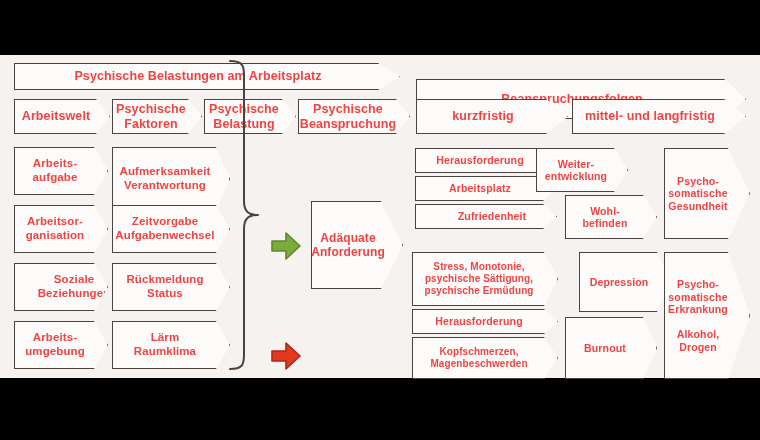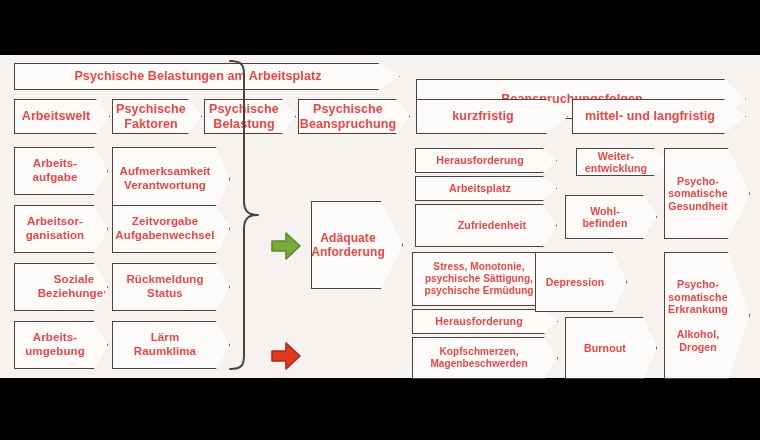--- a/index.html
+++ b/index.html
@@ -171,42 +171,42 @@
         <polygon points="1,10 15,10 15,2 29,15 15,28 15,20 1,20" fill="#e0391f" stroke="#b02a13" stroke-width="1.6" stroke-linejoin="round"></polygon>
       </svg>
     </div>
 
     <div class="pent small" style="left:415px; top:93px; width:142px; height:25px;">
       <span class="txt">Herausforderung</span>
     </div>
     <div class="pent small" style="left:415px; top:121px; width:142px; height:25px;">
       <span class="txt">Arbeitsplatz</span>
     </div>
-    <div class="pent small" style="left:415px; top:149px; width:142px; height:43px;padding-left:24px;">
+    <div class="pent small" style="left:415px; top:149px; width:142px; height:25px;padding-left:24px;">
       <span class="txt">Zufriedenheit</span>
     </div>
 
     <div class="pent tiny" style="left:412px; top:197px; width:146px; height:54px;">
       <span class="txt">Stress, Monotonie,<br>psychische Sättigung,<br>psychische Ermüdung</span>
     </div>
     <div class="pent small" style="left:412px; top:254px; width:146px; height:25px;">
       <span class="txt">Herausforderung</span>
     </div>
     <div class="pent tiny" style="left:412px; top:282px; width:146px; height:42px;">
       <span class="txt">Kopfschmerzen,<br>Magenbeschwerden</span>
     </div>
 
-    <div class="pent small" style="left:576px; top:93px; width:92px; height:28px;">
+    <div class="pent small" style="left:536px; top:93px; width:92px; height:44px;">
       <span class="txt">Weiter-<br>entwicklung</span>
     </div>
     <div class="pent small" style="left:565px; top:140px; width:92px; height:44px;">
       <span class="txt">Wohl-<br>befinden</span>
     </div>
 
-    <div class="pent small" style="left:535px; top:197px; width:92px; height:60px;">
+    <div class="pent small" style="left:579px; top:197px; width:92px; height:60px;">
       <span class="txt">Depression</span>
     </div>
     <div class="pent small" style="left:565px; top:262px; width:92px; height:62px;">
       <span class="txt">Burnout</span>
     </div>
 
     <div class="pent small tip-lg" style="left:664px; top:93px; width:86px; height:91px;">
       <span class="txt">Psycho-<br>somatische<br>Gesundheit</span>
     </div>
     <div class="pent small tip-lg" style="left:664px; top:197px; width:86px; height:127px;">

